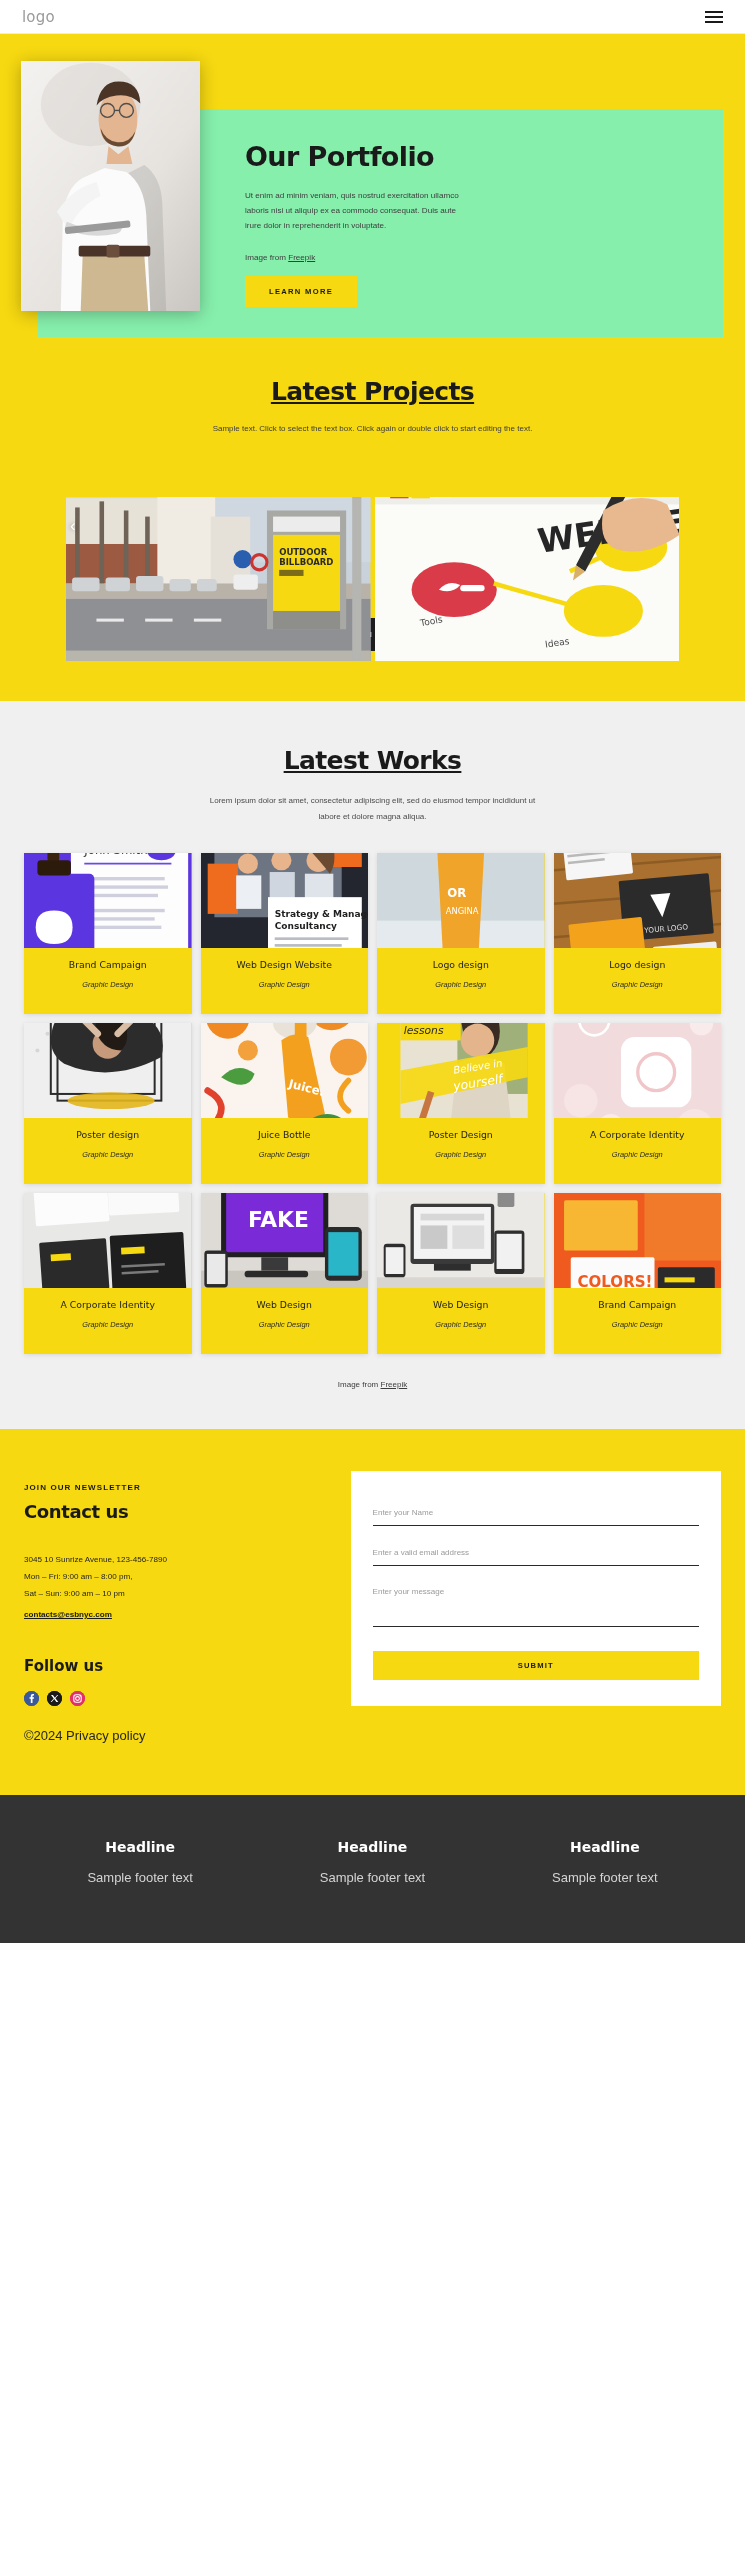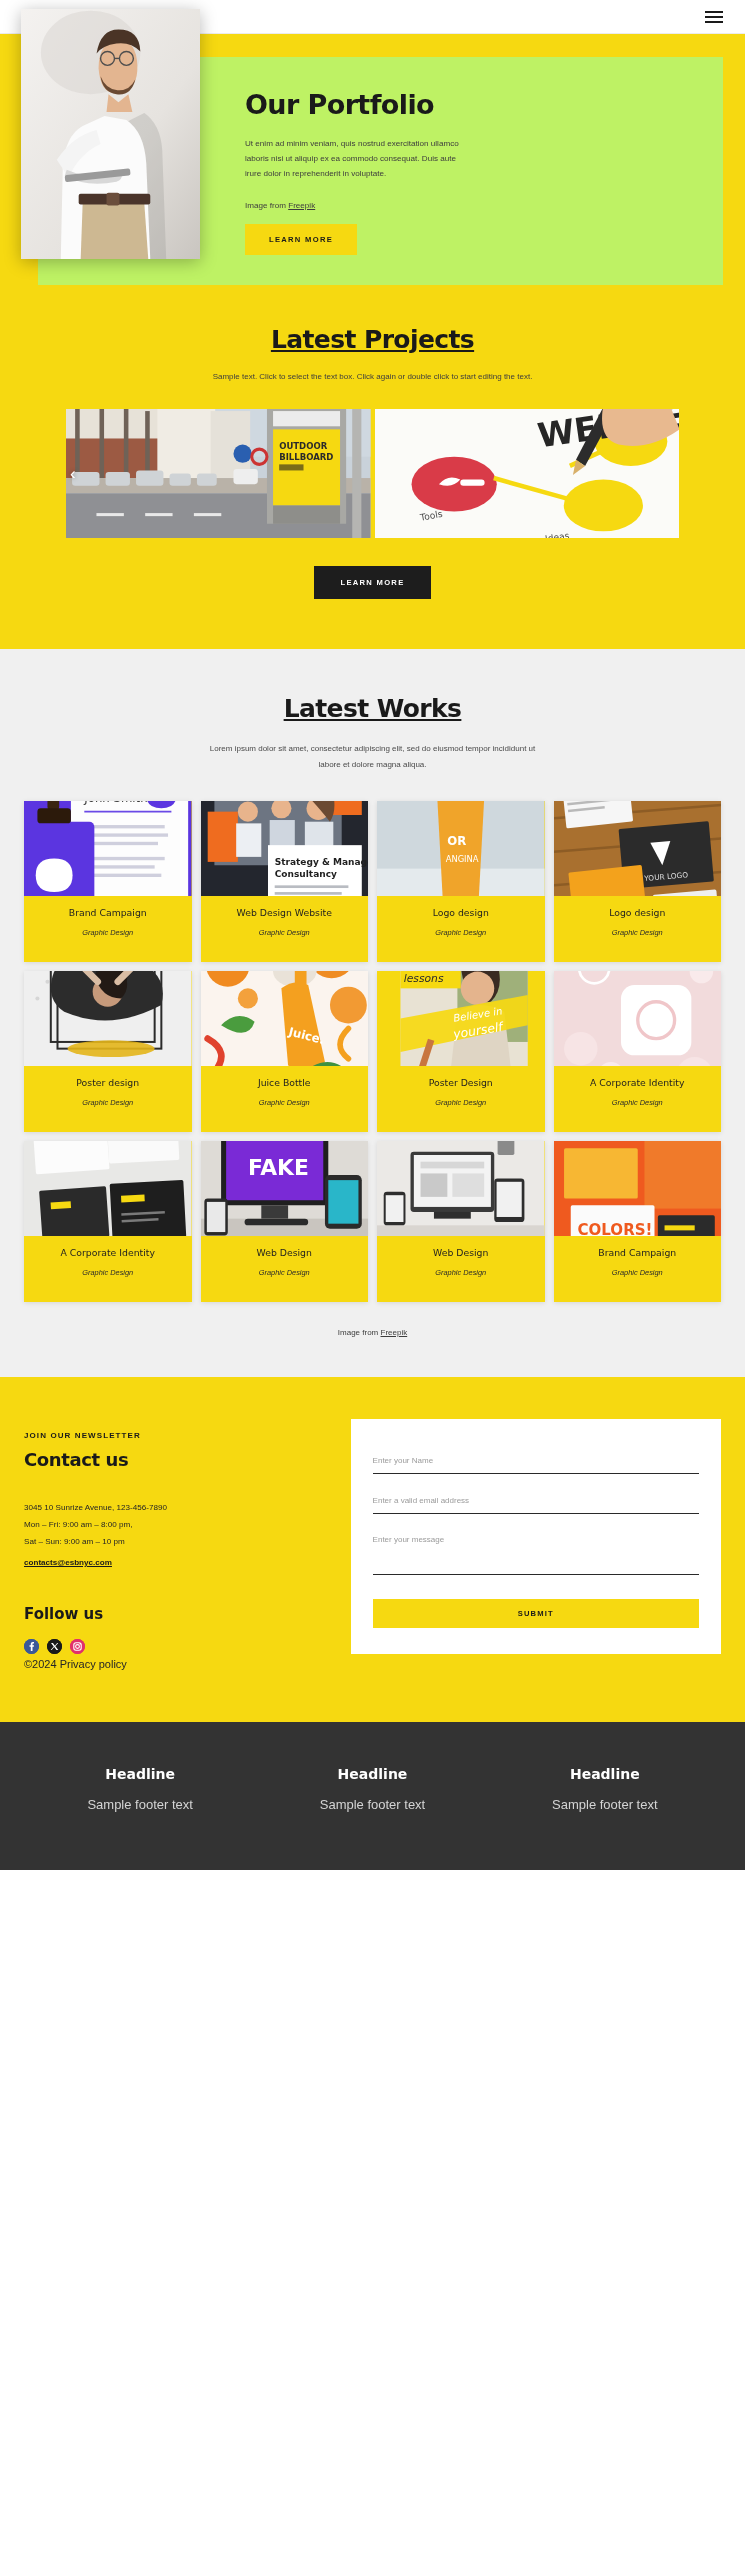--- a/index.html
+++ b/index.html
@@ -33,24 +33,25 @@
     display: block; height: 2px; background: #1a1a1a; margin: 3px 0;
   }
 
   
   .hero {
     background: #f6d911;
     padding: 23px 22px 0 22px;
     position: relative;
   }
   .hero-card {
-    background: #bef264;
+    background: #86efac;
     display: flex;
     min-height: 214px;
     margin-left: 16px;
+    margin-top: 52px;
     position: relative;
   }
   .hero-photo {
     width: 179px;
     height: 250px;
     position: absolute;
     left: -17px;
     top: -48px;
     box-shadow: 0 3px 16px rgba(0,0,0,.28);
     overflow: hidden;
@@ -131,23 +132,24 @@
     position: relative;
     margin: 25px 0 0 0;
     height: 129px;
     display: flex;
     justify-content: center;
     gap: 4px;
     padding: 0 66px;
   }
   .slide {
     flex: 1 1 0;
-    height: 129px;
+    height: 164px;
     overflow: hidden;
     position: relative;
+    margin-top: 36px;
   }
   .slide svg { width: 100%; height: 100%; display: block; }
   .carousel-arrow {
     position: absolute;
     left: 70px;
     top: 50%;
     transform: translateY(-50%);
     color: #fff;
     font-size: 17px;
     cursor: pointer;
@@ -246,21 +248,21 @@
   }
   .follow-title {
     font-size: 15px;
     font-weight: 700;
     font-family: "DejaVu Sans", sans-serif;
     margin-top: 36px;
     margin-bottom: 16px;
   }
   .social-row { display: flex; gap: 8px; align-items: center; }
   .social { width: 15px; height: 15px; border-radius: 50%; display: block; cursor: pointer; }
-  .copyright { font-size: 11px; color: #262626; margin-top: 4px; }
+  .copyright { font-size: 13px; color: #262626; margin-top: 22px; }
 
   .contact-form {
     flex: 1;
     background: #fff;
     padding: 30px 22px 26px 22px;
     align-self: flex-start;
   }
   .field {
     width: 100%;
     border: none;

